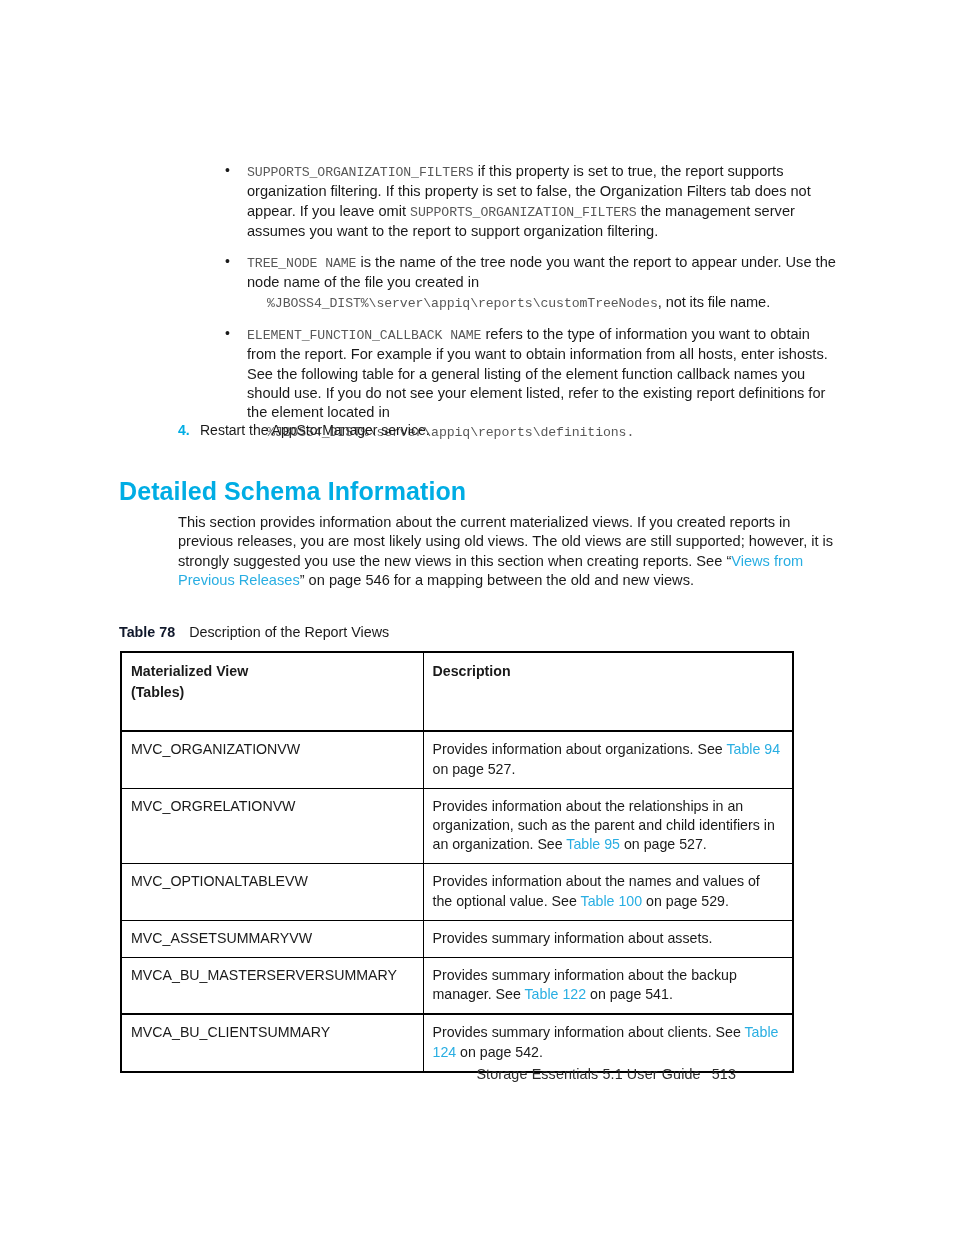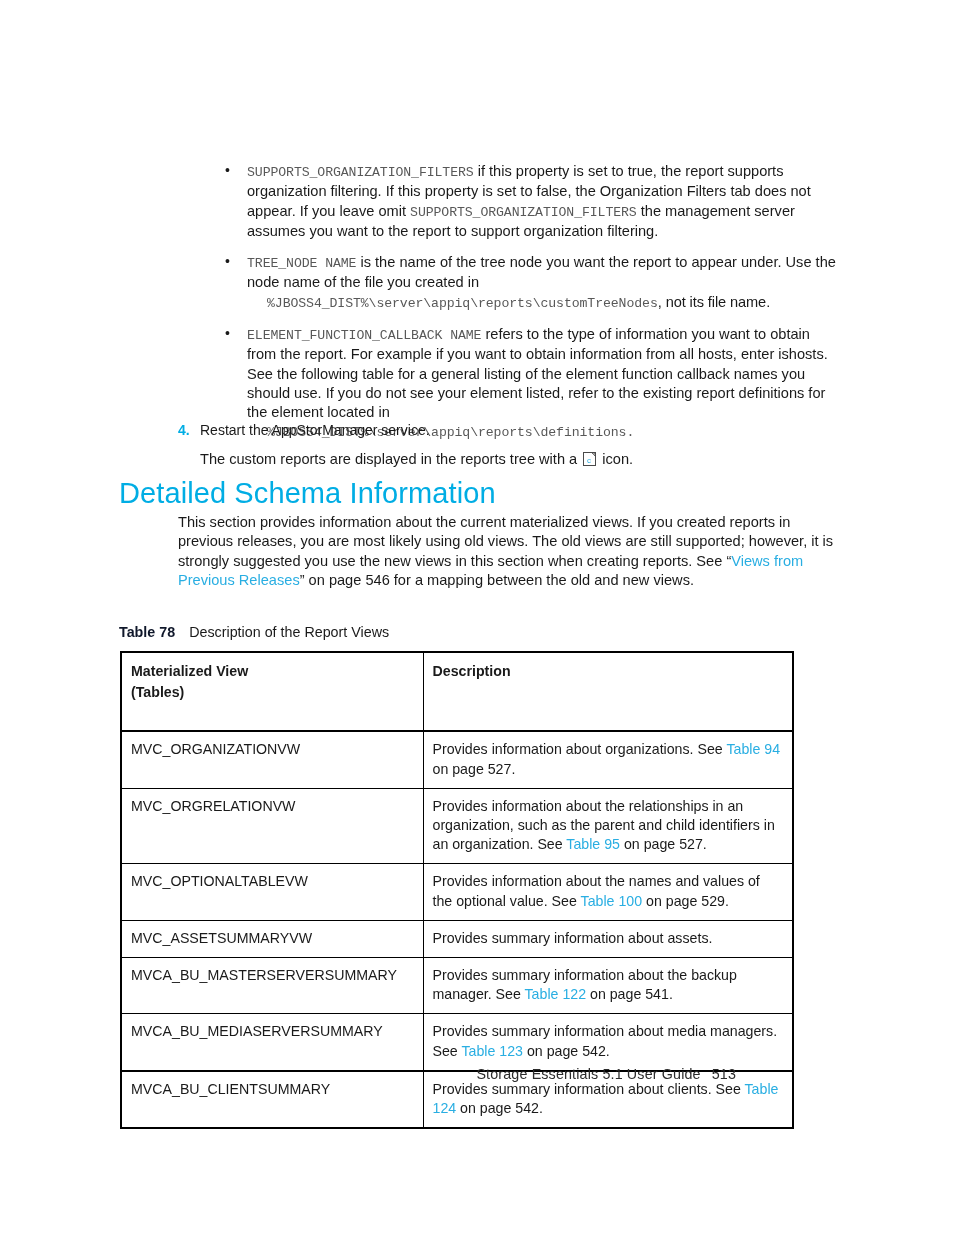--- a/index.html
+++ b/index.html
@@ -104,23 +104,23 @@
     position: relative;
     margin: 0 2px;
   }
   .doc-icon svg { display: block; }
 
   
   .section-heading {
     position: absolute;
     left: 119px;
     top: 477px;
-    font-size: 29px;
+    font-size: 25px;
     color: #00ADE4;
-    font-weight: normal;
+    font-weight: bold;
     letter-spacing: 0.1px;
   }
 
   
   .intro {
     position: absolute;
     left: 178px;
     top: 513px;
     width: 662px;
     font-size: 14.6px;
@@ -218,27 +218,20 @@
       <span class="mono">ELEMENT_FUNCTION_CALLBACK NAME</span><span> refers to the type of information you want to obtain from the report. For example if you want to obtain information from all hosts, enter ishosts. See the following table for a general listing of the element function callback names you should use. If you do not see your element listed, refer to the existing report definitions for the element located in</span>
       <span class="mono-block"><span>%JBOSS4_DIST%\server\appiq\reports\definitions.</span></span>
     </div>
 
   </div>
 
   <div class="step">
     <span class="step-num">4.</span><span>Restart the AppStorManager service.</span>
   </div>
 
-  <div class="step-body">
-    <span>The custom reports are displayed in the reports tree with a </span><span class="doc-icon"><svg width="13" height="14" viewBox="0 0 13 14" xmlns="http://www.w3.org/2000/svg">
-          <rect x="0.5" y="0.5" width="12" height="13" fill="#ffffff" stroke="#4a4a4a" stroke-width="1"></rect>
-          <path d="M9 1 L12 1 L12 4 Z" fill="#d8d8d8" stroke="#4a4a4a" stroke-width="0.7"></path>
-          <text x="4" y="10.5" font-family="Liberation Sans, sans-serif" font-size="8" fill="#29AEE2">c</text>
-        </svg></span><span> icon.</span>
-  </div>
 
   <div class="section-heading">Detailed Schema Information</div>
 
   <div class="intro">
     <span>This section provides information about the current materialized views. If you created reports in previous releases, you are most likely using old views. The old views are still supported; however, it is strongly suggested you use the new views in this section when creating reports. See “</span><span class="xref">Views from Previous Releases</span><span>” on page 546 for a mapping between the old and new views.</span>
   </div>
 
   <div class="table-caption">
     <span class="cap-label">Table 78</span><span class="cap-text">Description of the Report Views</span>
   </div>
@@ -277,24 +270,20 @@
       <tr>
         <td>MVC_ASSETSUMMARYVW</td>
         <td><span>Provides summary information about assets.</span><span class="xref"></span><span></span></td>
       </tr>
 
       <tr>
         <td>MVCA_BU_MASTERSERVERSUMMARY</td>
         <td><span>Provides summary information about the backup manager. See </span><span class="xref">Table 122</span><span> on page 541.</span></td>
       </tr>
 
-      <tr>
-        <td>MVCA_BU_MEDIASERVERSUMMARY</td>
-        <td><span>Provides summary information about media managers. See </span><span class="xref">Table 123</span><span> on page 542.</span></td>
-      </tr>
 
       <tr class="last-row">
         <td>MVCA_BU_CLIENTSUMMARY</td>
         <td><span>Provides summary information about clients. See </span><span class="xref">Table 124</span><span> on page 542.</span></td>
       </tr>
 
     </tbody>
   </table>
 
   <div class="footer">

